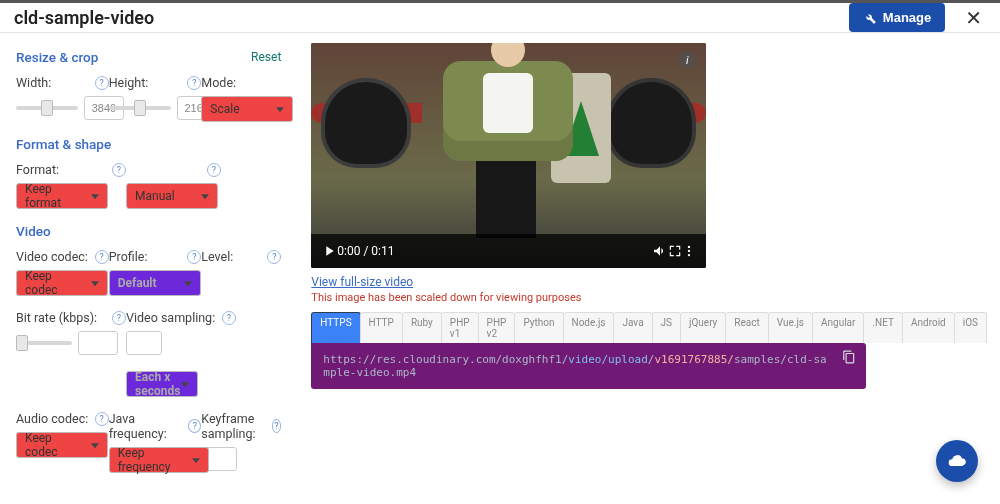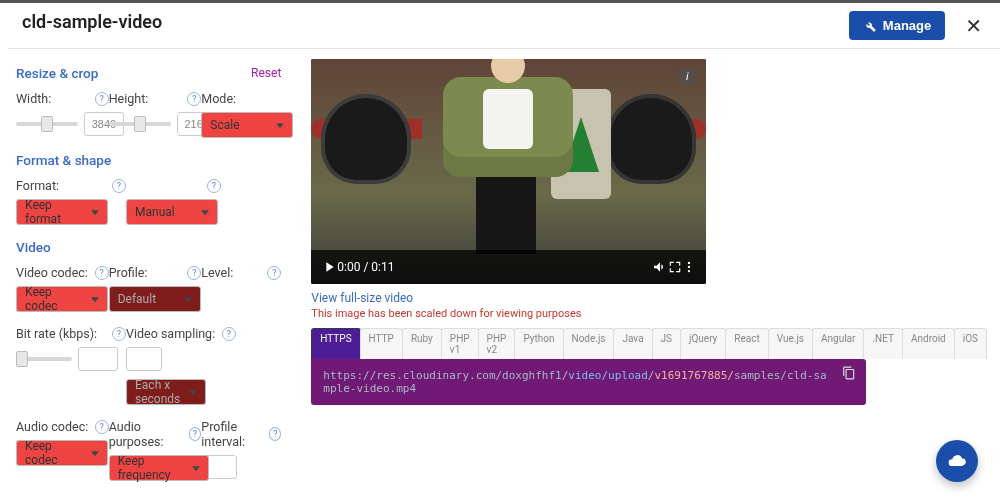--- a/index.html
+++ b/index.html
@@ -1,64 +1,64 @@
 <!DOCTYPE html>
 <html><head>
 <meta charset="utf-8">
 <style>
   * { box-sizing: border-box; margin: 0; padding: 0; }
   body { font-family: -apple-system, BlinkMacSystemFont, "Segoe UI", Roboto, sans-serif; font-size: 13px; color: #333; background: #fff; width: 1000px; height: 504px; overflow: hidden; }
   .topbar-line { height: 3px; background: #555; }
-  .header { display: flex; align-items: flex-start; justify-content: space-between; padding: 8px 14px; border-bottom: 1px solid #e3e3e3; margin-left: 8px; }
+  .header { display: flex; align-items: center; justify-content: space-between; padding: 0 14px; border-bottom: 1px solid #e3e3e3; }
   .title { font-size: 18px; font-weight: 600; color: #222; }
   .header-right { display: flex; align-items: center; gap: 16px; }
   .manage-btn { background: #1b4eaa; color: #fff; border: none; padding: 7px 14px; border-radius: 4px; font-size: 13px; font-weight: 600; display: flex; align-items: center; gap: 6px; cursor: pointer; }
   .close-x { font-size: 20px; cursor: pointer; color: #333; padding: 2px 4px; }
   .content { display: flex; height: calc(100% - 45px); }
   .panel-left { width: 390px; padding: 10px 16px; overflow-y: auto; }
   .panel-right { flex: 1; padding: 10px 14px; }
   .section-head { display: flex; justify-content: space-between; align-items: center; margin: 6px 0 10px; }
   .section-title { color: #3a6bc5; font-size: 13.5px; font-weight: 500; }
-  .reset { color: #a21caf; font-size: 12px; cursor: pointer; text-align: right; }
+  .reset { color: #0f766e; font-size: 12px; cursor: pointer; text-align: right; }
   .row { display: flex; margin-bottom: 14px; }
   .field { display: flex; flex-direction: column; gap: 6px; min-width: 0; }
   .w110 { width: 110px; }
   .w95 { width: 95px; }
   .label-row { display: flex; justify-content: space-between; align-items: center; font-size: 12.5px; color: #444; }
   .hint { width: 14px; height: 14px; border: 1px solid #98b5e3; color: #5a86cf; border-radius: 50%; font-size: 9px; display: inline-flex; align-items: center; justify-content: center; cursor: pointer; }
   .ctrl-row { display: flex; align-items: center; gap: 6px; }
   .slider { -webkit-appearance: none; appearance: none; height: 4px; background: #d7d7d7; border-radius: 2px; outline: none; }
   .slider::-webkit-slider-thumb { -webkit-appearance: none; width: 12px; height: 16px; background: #e8e8e8; border: 1px solid #bbb; border-radius: 2px; cursor: pointer; }
   .slider::-moz-range-thumb { width: 12px; height: 16px; background: #e8e8e8; border: 1px solid #bbb; border-radius: 2px; cursor: pointer; }
   .num-input { width: 40px; height: 24px; border: 1px solid #ccc; border-radius: 3px; font-size: 11px; color: #888; text-align: center; background: #fff; padding: 0 2px; }
   .select { height: 26px; border: 1px solid #bbb; border-radius: 3px; font-size: 12px; background: #ef4444; padding: 0 22px 0 8px; cursor: pointer; position: relative; display: flex; align-items: center; }
   .select::after { content: ""; position: absolute; right: 8px; top: 50%; transform: translateY(-35%); border-left: 4px solid transparent; border-right: 4px solid transparent; border-top: 5px solid #444; }
-  .select.disabled { color: #aaa; background: #7f1d1d; cursor: default; }
+  .select.disabled { color: #aaa; background: #6d28d9; cursor: default; font-weight: bold; }
   .video-box { position: relative; width: 395px; height: 225px; background: #222; border-radius: 2px; overflow: hidden; }
   .video-art { position: absolute; inset: 0; background: linear-gradient(to bottom, #604438 0%, #6a6a4a 60%, #3a3a3a 100%); }
   .shape-left { position: absolute; left: 10px; top: 35px; width: 90px; height: 90px; border-radius: 50% 50% 40% 40%; background: #1a1a1a; box-shadow: inset 0 0 0 4px rgba(255,255,255,0.15); }
   .shape-right { position: absolute; right: 10px; top: 35px; width: 90px; height: 90px; border-radius: 50% 50% 40% 40%; background: #1a1a1a; box-shadow: inset 0 0 0 4px rgba(255,255,255,0.12); }
   .stripe { position: absolute; left: 0; right: 0; top: 60px; height: 20px; background: linear-gradient(90deg, #9e2f29 0%, #9e2f29 28%, transparent 28%, transparent 72%, #9e2f29 72%, #9e2f29 100%); border-radius: 10px; }
   .triangle { position: absolute; right: 95px; top: 30px; width: 60px; height: 110px; background: #c8c3ae; border-radius: 6px; display:flex; align-items:center; justify-content:center;}
   .triangle::before { content:""; width:0; height:0; border-left:18px solid transparent; border-right:18px solid transparent; border-bottom:55px solid #237f34; }
   .person { position: absolute; left: 120px; top: 0; width: 150px; height: 195px; }
   .head { position: absolute; top: -10px; left: 60px; width: 34px; height: 34px; background: #e7caa8; border-radius: 50%; }
   .jacket { position: absolute; top: 18px; left: 12px; width: 130px; height: 100px; background: #7c8a4f; border-radius: 18px; box-shadow: inset 0 -20px 0 0 #6c7945; }
   .shirt { position: absolute; top: 30px; left: 52px; width: 50px; height: 60px; background: #f4f4f0; border-radius: 6px; }
   .pants { position: absolute; bottom: 0; left: 45px; width: 60px; height: 90px; background: #171717; border-radius: 8px 8px 0 0; }
   .info-badge { position: absolute; top: 8px; right: 10px; width: 18px; height: 18px; border-radius: 50%; background: rgba(80,80,80,0.7); color: #fff; font-size: 11px; font-style: italic; display: flex; align-items: center; justify-content: center; cursor: pointer; }
   .video-controls { position: absolute; bottom: 0; left: 0; right: 0; height: 34px; background: rgba(0,0,0,0.75); display: flex; align-items: center; padding: 0 10px; color: #fff; font-size: 12px; }
   .vc-spacer { flex: 1; }
   .vc-icon { cursor: pointer; display: flex; align-items: center; }
   .below-video { margin-top: 6px; }
-  .vfs-link { color: #3a6bc5; font-size: 12px; cursor: pointer; }
+  .vfs-link { color: #3a6bc5; text-decoration: underline; font-size: 12px; cursor: pointer; }
   .scaled-note { color: #c0392b; font-size: 11px; margin-top: 2px; }
   .tabs { display: flex; gap: 0; margin-top: 8px; font-size: 10px; color: #888; }
   .tab { padding: 4px 8px; cursor: pointer; background: #f6f6f6; border: 1px solid #ddd; border-bottom: none; border-radius: 3px 3px 0 0; margin-right: -1px; }
-  .tab.active { background: #4c1d95; color: #fff; border-color: #2c3e50; }
+  .tab.active { background: #3b82f6; color: #fff; border-color: #2c3e50; }
   .url-box { background: #701a75; color: #a9b8c6; font-family: ui-monospace, Menlo, monospace; font-size: 11px; padding: 10px 34px 10px 12px; border-radius: 0 3px 3px 3px; position: relative; word-break: break-all; width: 555px; }
   .url-seg-a { color: #7fbfe8; }
   .url-seg-b { color: #f1b3a1; }
   .copy-icon { position: absolute; right: 10px; top: 7px; color: #d7dee4; cursor: pointer; }
   .fab { position: fixed; right: 22px; bottom: 22px; width: 42px; height: 42px; border-radius: 50%; background: #1b4eaa; color: #fff; display: flex; align-items: center; justify-content: center; box-shadow: 0 4px 10px rgba(0,0,0,0.25); cursor: pointer; }
   .section-head.plain { margin-top: 4px; }
   .hint-right { margin-left: auto; }
 </style>
 </head>
 <body>
@@ -180,47 +180,47 @@
           <input type="range" class="slider" style="width: 56px;" value="0">
           <input class="num-input" value="" style="">
         </div>
       </div>
       <div class="field w110">
         <div class="label-row">
             <span>Video sampling:</span>
             <span class="hint">?</span>
           </div>
         <input class="num-input" style="width: 36px;" value="">
-        <div class="select disabled" style="width:80px;margin-top:2px">
+        <div class="select disabled" style="width:72px;margin-top:10px">
             <span>Each x seconds</span>
           </div>
       </div>
     </div>
     <div class="row">
       <div class="field w110">
         <div class="label-row">
             <span>Audio codec:</span>
             <span class="hint">?</span>
           </div>
         <div class="select" style="width:92px">
             <span>Keep codec</span>
           </div>
       </div>
       <div class="field w110">
         <div class="label-row">
-            <span>Audio purposes:</span>
+            <span>Java frequency:</span>
             <span class="hint">?</span>
           </div>
         <div class="select" style="width:100px">
             <span>Keep frequency</span>
           </div>
       </div>
       <div class="field w95">
         <div class="label-row">
-            <span>Profile interval:</span>
+            <span>Keyframe sampling:</span>
             <span class="hint">?</span>
           </div>
         <input class="num-input" style="width: 36px;">
       </div>
     </div>
 
   </div>
 
   <div class="panel-right">
     <div class="video-box">

